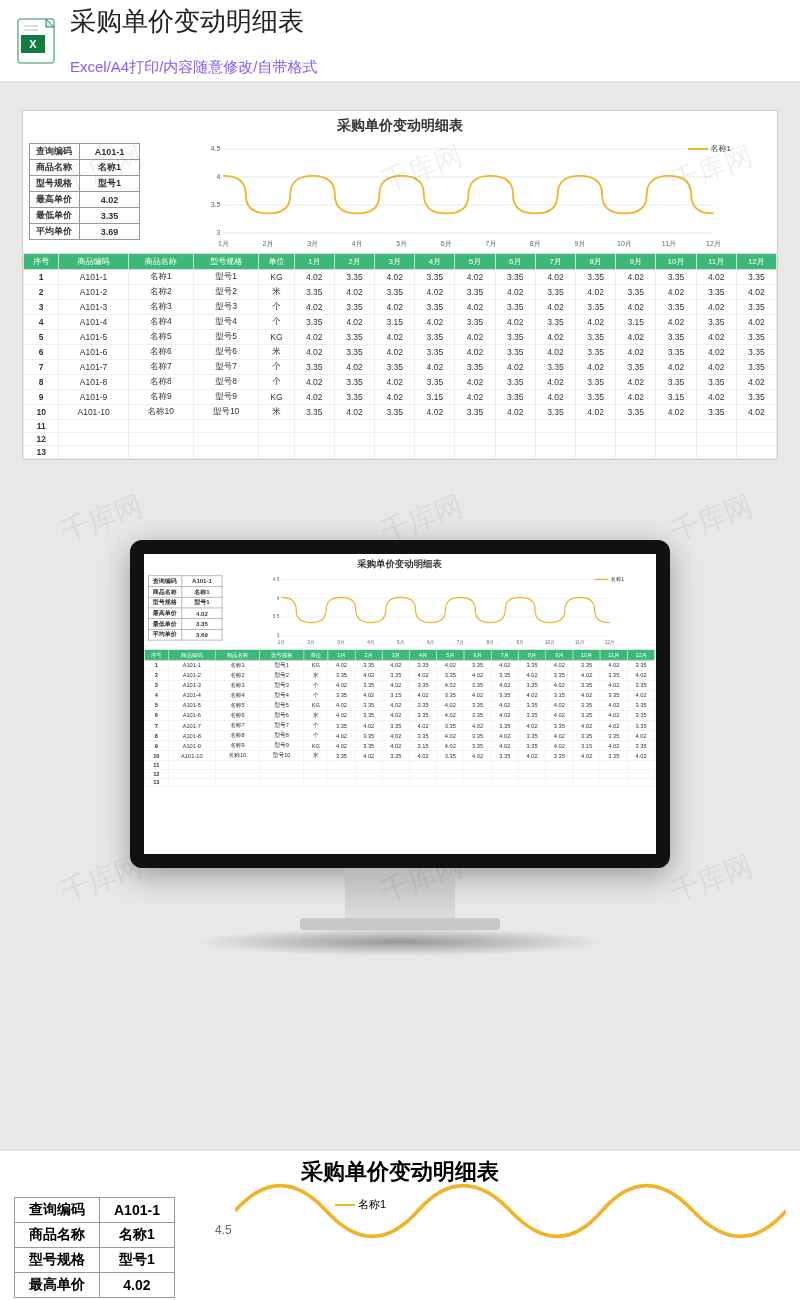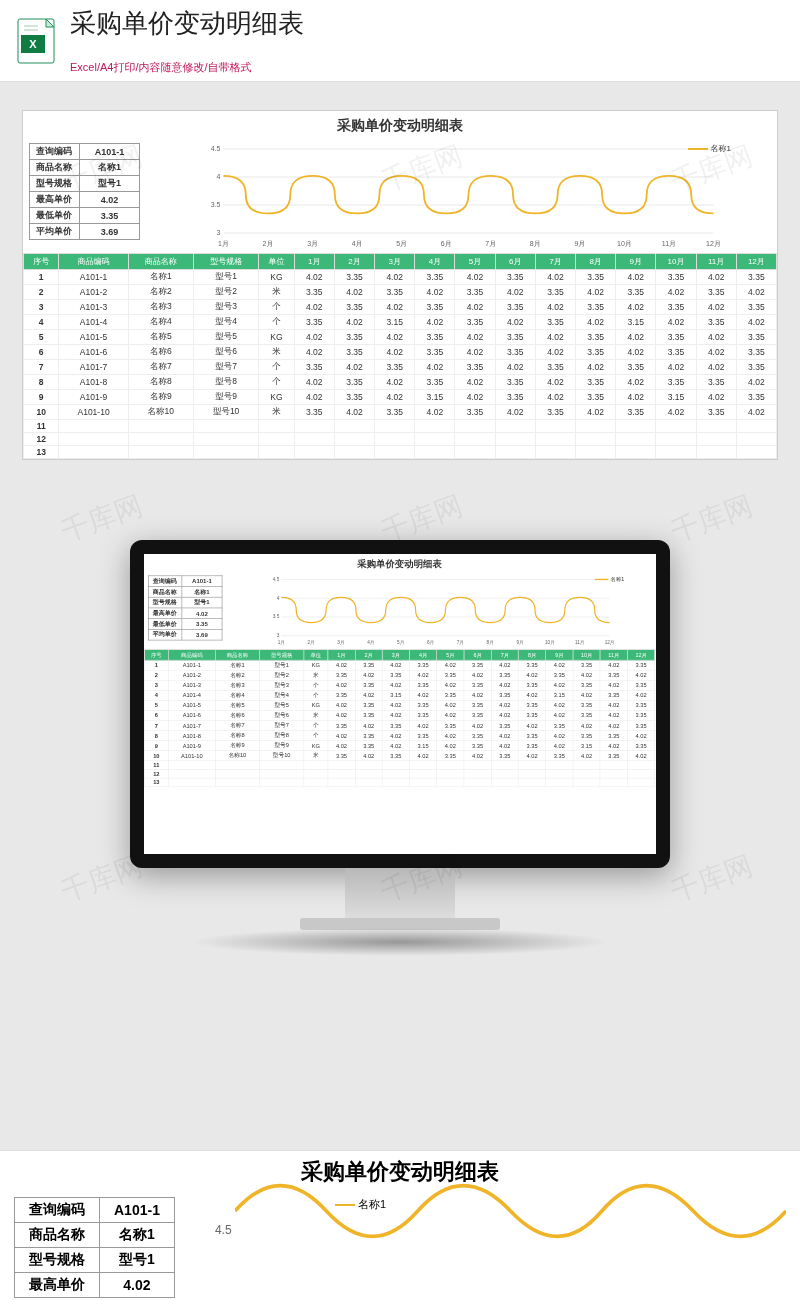--- a/index.html
+++ b/index.html
@@ -19,21 +19,21 @@
     transform: rotate(-20deg); white-space: nowrap;
   }
   .header-bar {
     background: #fff; height: 82px; display: flex; align-items: center;
     padding: 0 16px; border-bottom: 1px solid #ddd;
   }
   .xls-icon { width: 40px; height: 48px; margin-right: 14px; position: relative; }
   .xls-icon svg { width: 100%; height: 100%; }
   .header-title { flex: 1; }
   .header-title h1 { font-size: 26px; color: #222; font-weight: 400; }
-  .header-title .sub { font-size: 11px; color: #be185d; margin-top: 19px; }
+  .header-title .sub { font-size: 15px; color: #8b5cf6; margin-top: 19px; }
   .preview-area {
     background: #e8e8e8; padding: 28px 22px 10px;
   }
   .sheet {
     background: #fff; border: 1px solid #ccc; position: relative;
     font-size: 9px; color: #333;
   }
   .sheet-title { text-align: center; font-weight: bold; font-size: 14px; padding: 6px 0 2px; }
   .sheet-top { display: flex; padding: 2px 6px 4px; align-items: flex-start; }
   .info-table {

